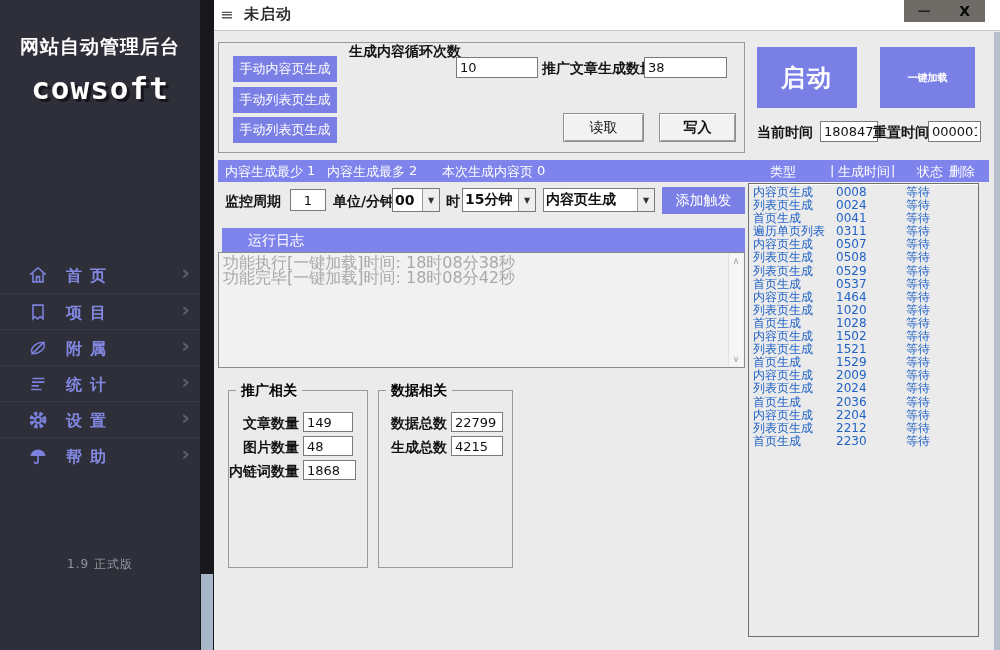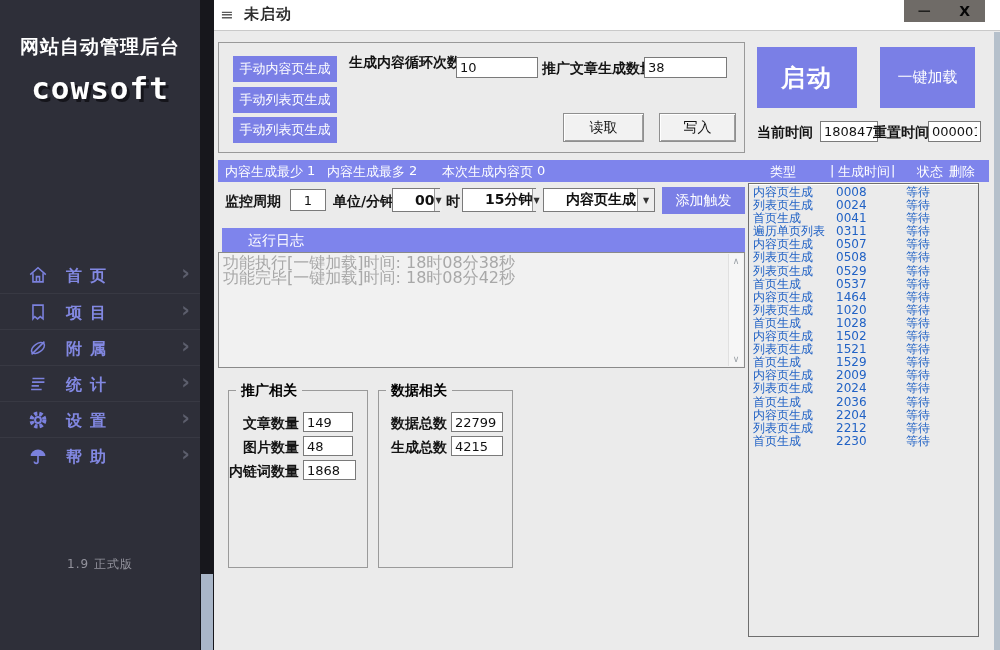--- a/index.html
+++ b/index.html
@@ -34,30 +34,30 @@
   .win-btn.close { color:#060606; font-weight:bold; font-size:14px; }
 
   
   .top-box { left:218px; top:42px; width:527px; height:111px; border:1px solid #999999; background:#ebebeb; }
   .btn-accent { background:#7a7fe6; color:#ffffff; border:none; cursor:pointer; font-family:inherit; }
   .manual-btn { position:absolute; left:14px; width:104px; height:26px; font-size:13px; }
   .lbl { position:absolute; font-size:14px; font-weight:bold; color:#141414; white-space:nowrap; }
   .txt { position:absolute; background:#ffffff; border:1px solid #7a7a7a; font-size:13px; font-family:inherit; padding:1px 3px; color:#111; }
 
   .start-btn { left:757px; top:47px; width:100px; height:61px; font-size:24px; font-weight:bold; letter-spacing:2px; }
-  .load-btn { left:880px; top:47px; width:95px; height:61px; font-size:15px; }
+  .load-btn { left:880px; top:47px; width:95px; height:61px; font-size:10px;font-weight:bold; }
   .btn-win { position:absolute; background:#f2f2f2; border:1px solid #8f8f8f; box-shadow:inset 1px 1px 0 #ffffff, inset -1px -1px 0 #9d9d9d; font-size:14px; color:#111; cursor:pointer; font-family:inherit; }
 
   
   .status-bar { left:218px; top:160px; width:771px; height:22px; background:#7e84ec; color:#ffffff; font-size:13px; }
   .status-bar span { position:absolute; top:3px; white-space:nowrap; }
 
   
   .combo { position:absolute; height:24px; background:#ffffff; border:1px solid #7a7a7a; display:flex; align-items:center; cursor:pointer; }
-  .combo-text { padding-left:22px; font-size:14px; font-weight:bold; color:#111; white-space:nowrap; }
+  .combo-text { padding-left:2px; font-size:14px; font-weight:bold; color:#111; white-space:nowrap; }
   .combo-arrow { margin-left:auto; width:17px; height:100%; background:#eeeeee; border-left:1px solid #9a9a9a; display:flex; align-items:center; justify-content:center; font-size:8px; color:#333; }
 
   
   .log-header { left:222px; top:228px; width:523px; height:24px; background:#7e84ec; color:#ffffff; font-size:14px; line-height:24px; padding-left:26px; }
   .log-box { left:218px; top:252px; width:527px; height:116px; background:#f1f1f1; border:1px solid #8a8a8a; }
   .log-lines { position:absolute; left:4px; top:2px; right:20px; color:#a8a8a8; font-size:16px; line-height:15px; white-space:nowrap; }
   .log-scroll { position:absolute; right:1px; top:1px; width:15px; bottom:1px; background:#f6f6f6; border-left:1px solid #e0e0e0; }
   .scroll-arrow { position:absolute; left:0; width:100%; text-align:center; color:#9aa0a6; font-size:9px; cursor:pointer; }
 
   
@@ -157,26 +157,26 @@
     <div class="win-controls">
       <div class="win-btn min">—</div>
       <div class="win-btn close">X</div>
     </div>
   </header>
 
   <section class="abs top-box">
     <button class="btn-accent manual-btn" style="top:13px;">手动内容页生成</button>
     <button class="btn-accent manual-btn" style="top:44px;">手动列表页生成</button>
     <button class="btn-accent manual-btn" style="top:74px;">手动列表页生成</button>
-    <span class="lbl" style="left:130px; top:11px;font-family:Liberation Serif, serif;">生成内容循环次数</span>
+    <span class="lbl" style="left:130px; top:0;font-family:Liberation Serif, serif;">生成内容循环次数</span>
     <input class="txt" style="left: 237px; top: 14px; width: 82px; height: 21px;" value="10">
     <span class="lbl" style="left:323px; top:17px;">推广文章生成数量</span>
     <input class="txt" style="left: 425px; top: 14px; width: 83px; height: 21px;" value="38">
     <button class="btn-win" style="left:344px; top:70px; width:81px; height:29px;">读取</button>
-    <button class="btn-win" style="left:440px; top:70px; width:77px; height:29px;">写入</button>
+    <button class="btn-win" style="left:440px; top:70px; width:77px; height:29px;font-weight:bold;">写入</button>
   </section>
 
   <button class="abs btn-accent start-btn">启动</button>
   <button class="abs btn-accent load-btn">一键加载</button>
   <span class="abs lbl" style="left:757px; top:124px;">当前时间</span>
   <input class="abs txt" style="left: 820px; top: 121px; width: 58px; height: 21px;" value="180847">
   <span class="abs lbl" style="left:873px; top:124px;">重置时间</span>
   <input class="abs txt" style="left: 928px; top: 121px; width: 53px; height: 21px;" value="000001">
 
   <div class="abs status-bar">

